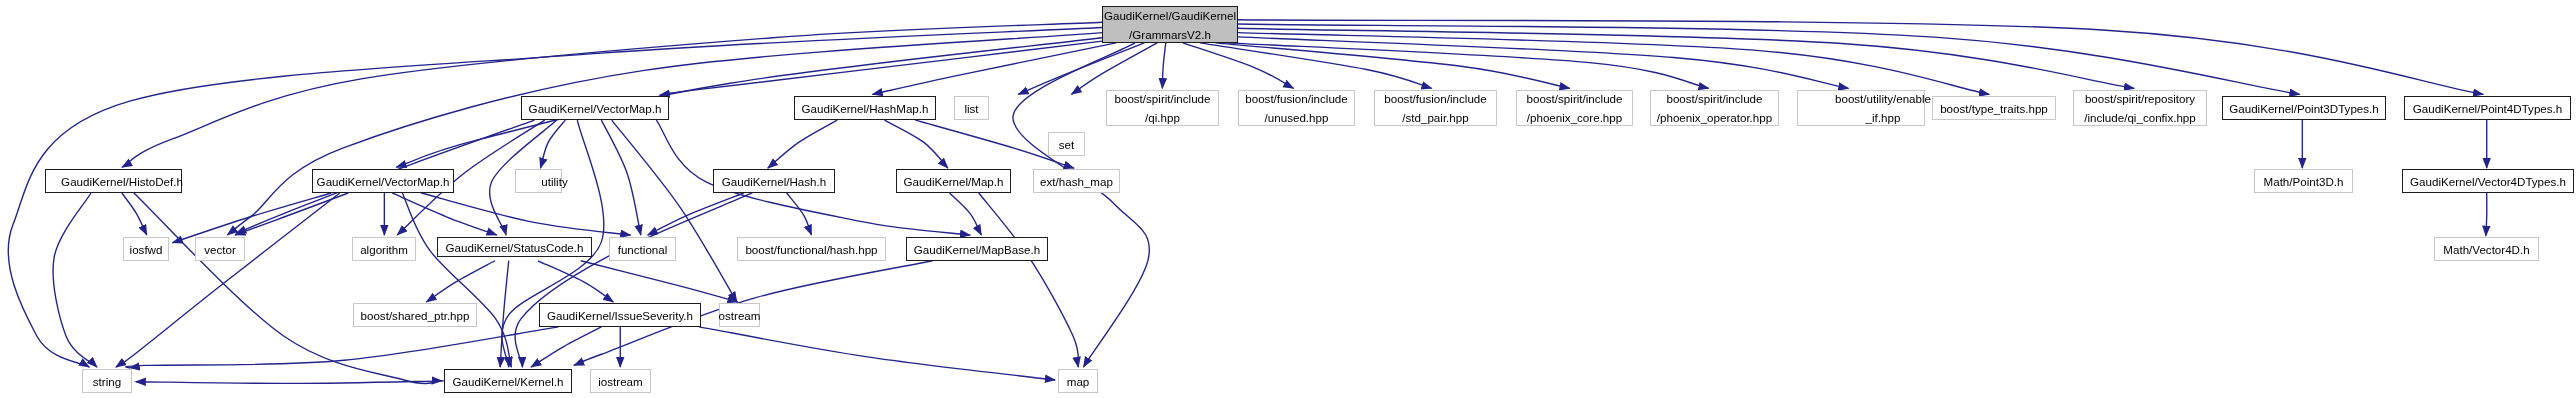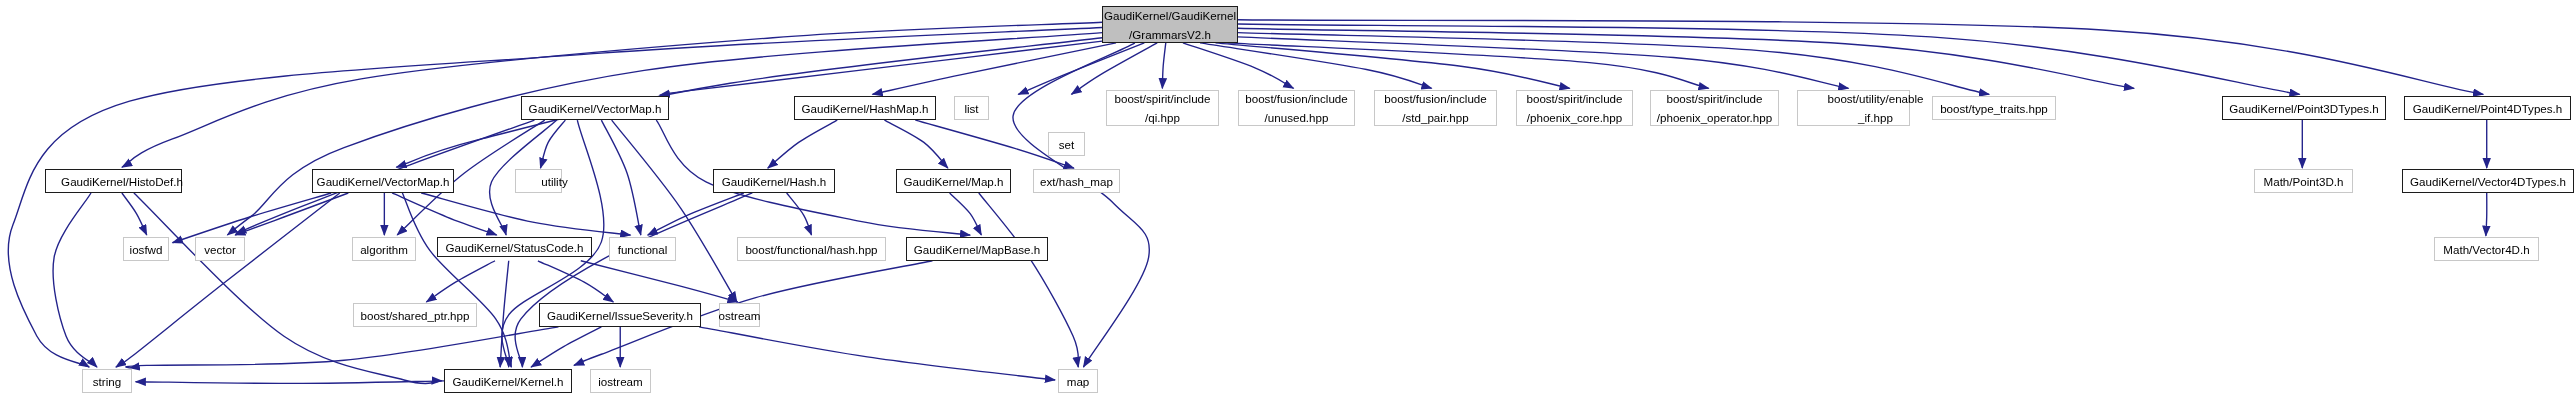--- a/index.html
+++ b/index.html
@@ -118,26 +118,30 @@
 /std_pair.hpp</span>
     </div>
     <div class="node plain" style="left: 1516px; top: 90px; width: 117px; height: 36px; background: rgb(255, 255, 255); border-color: rgb(200, 200, 200); color: rgb(0, 0, 0);">
       <span>boost/spirit/include
 /phoenix_core.hpp</span>
     </div>
     <div class="node plain" style="left: 1650px; top: 90px; width: 129px; height: 36px; background: rgb(255, 255, 255); border-color: rgb(200, 200, 200); color: rgb(0, 0, 0);">
       <span>boost/spirit/include
 /phoenix_operator.hpp</span>
     </div>
-    <div class="node plain" style="left: 1797px; top: 90px; width: 113px; height: 36px; background: rgb(255, 255, 255); border-color: rgb(200, 200, 200); color: rgb(0, 0, 0); padding-left: 44px;">
+    <div class="node plain" style="left: 1797px; top: 90px; width: 128px; height: 36px; background: rgb(255, 255, 255); border-color: rgb(200, 200, 200); color: rgb(0, 0, 0); padding-left: 44px;">
       <span>boost/utility/enable
 _if.hpp</span>
     </div>
     <div class="node plain" style="left: 1932px; top: 96px; width: 124px; height: 24px; background: rgb(255, 255, 255); border-color: rgb(200, 200, 200); color: rgb(0, 0, 0);">
       <span>boost/type_traits.hpp</span>
+    </div>
+    <div class="node plain" style="left: 2073px; top: 90px; width: 134px; height: 36px; background: rgb(255, 255, 255); border-color: rgb(200, 200, 200); color: rgb(0, 0, 0);">
+      <span>boost/spirit/repository
+/include/qi_confix.hpp</span>
     </div>
     <div class="node linked" style="left: 2222px; top: 96px; width: 164px; height: 24px; background: rgb(255, 255, 255); border-color: rgb(28, 28, 28); color: rgb(0, 0, 0);">
       <span>GaudiKernel/Point3DTypes.h</span>
     </div>
     <div class="node linked" style="left: 2404px; top: 96px; width: 167px; height: 24px; background: rgb(255, 255, 255); border-color: rgb(28, 28, 28); color: rgb(0, 0, 0);">
       <span>GaudiKernel/Point4DTypes.h</span>
     </div>
     <div class="node plain" style="left: 515px; top: 169px; width: 47px; height: 24px; background: rgb(255, 255, 255); border-color: rgb(200, 200, 200); color: rgb(0, 0, 0); padding-left: 32px;">
       <span>utility</span>
     </div>

